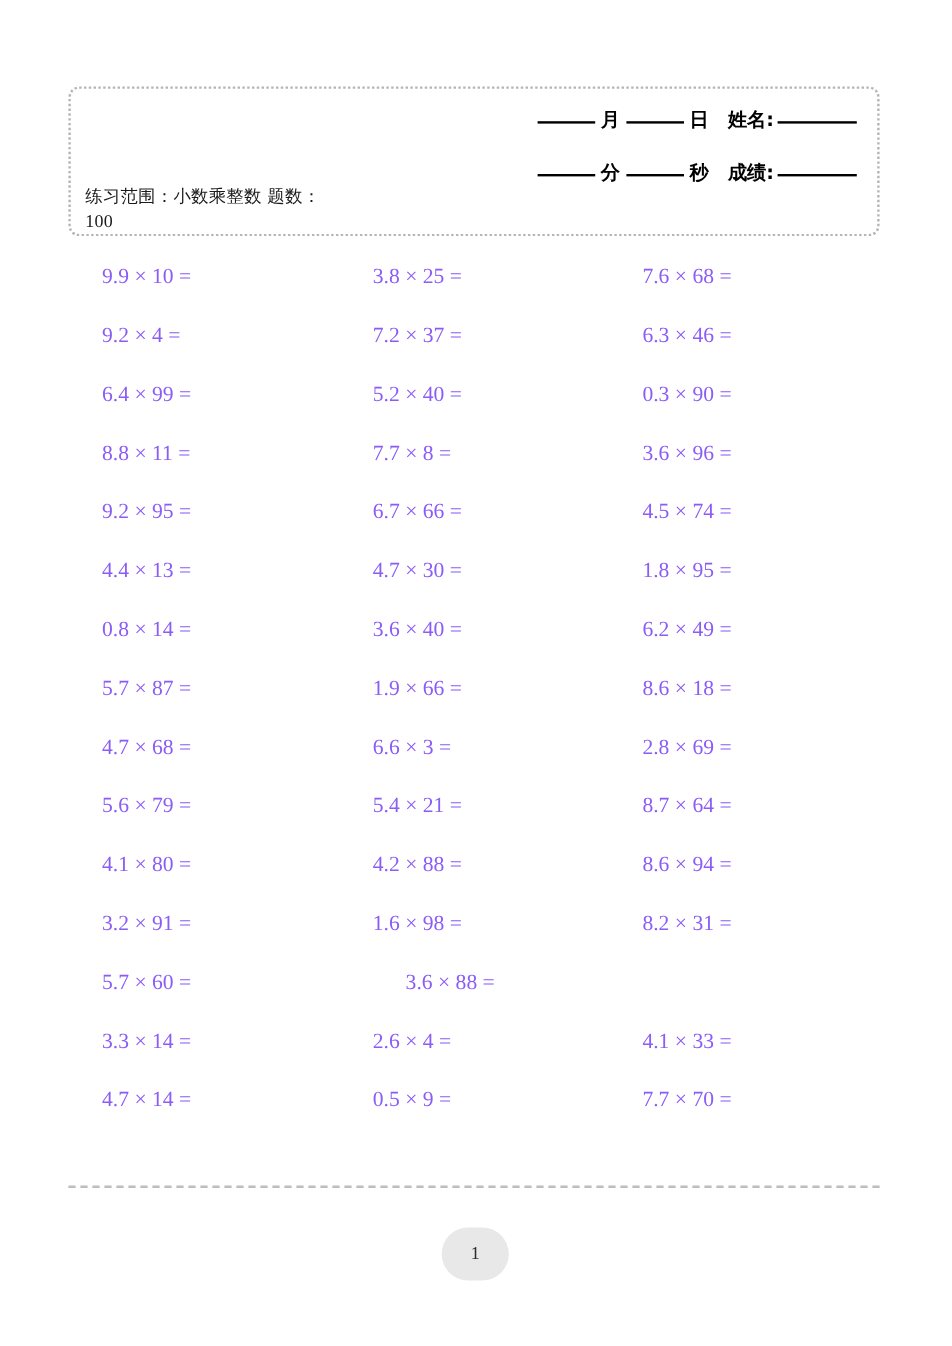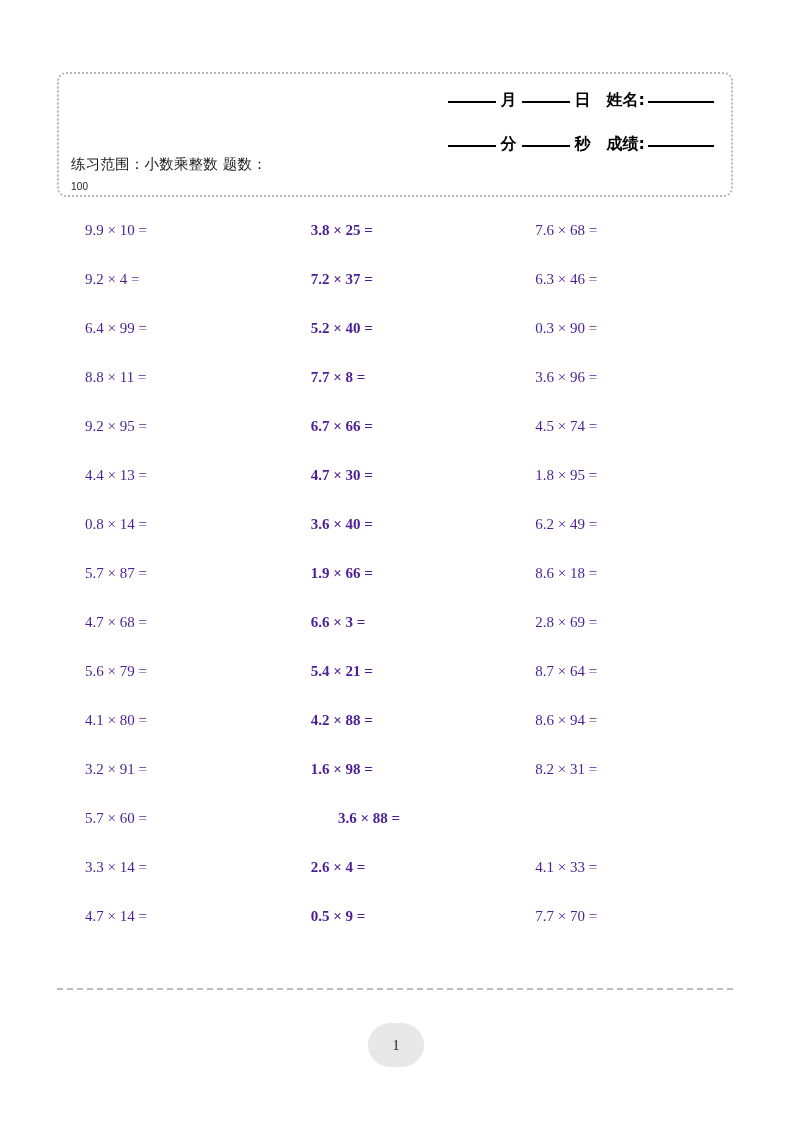--- a/index.html
+++ b/index.html
@@ -33,22 +33,22 @@
     left: 12px;
     top: 80px;
     width: 275px;
     font-size: 14.5px;
     line-height: 21px;
     font-family: "DejaVu Sans", "Liberation Sans", sans-serif;
     color: #1a1a1a;
     letter-spacing: 0.2px;
   }
   .range-line .count-num {
-    font-family: Liberation Sans, sans-serif;
-    font-size: 10px;
+    font-family: Liberation Serif, serif;
+    font-size: 15px;
   }
 
   .meta-fields {
     position: absolute;
     right: 14px;
     top: 16px;
     width: 345px;
   }
   .meta-row {
     display: flex;
@@ -86,27 +86,27 @@
     top: 206px;
     width: 676px;
   }
   .prow {
     display: flex;
     height: 49px;
     align-items: center;
   }
   .cell {
     width: 225px;
-    font-size: 15px;
+    font-size: 18px;
     font-family: "Liberation Serif", "DejaVu Serif", serif;
-    color: #4c1d95;
+    color: #8b5cf6;
     white-space: nowrap;
   }
   .cell-1 { padding-left: 28px; }
-  .cell-2 { padding-left: 28px; font-weight: bold; }
+  .cell-2 { padding-left: 28px; }
   .cell-3 { padding-left: 27px; }
 
   
   .footer-rule {
     position: absolute;
     left: 57px;
     top: 988px;
     width: 676px;
     border-top: 2px dashed #bdbdbd;
   }

